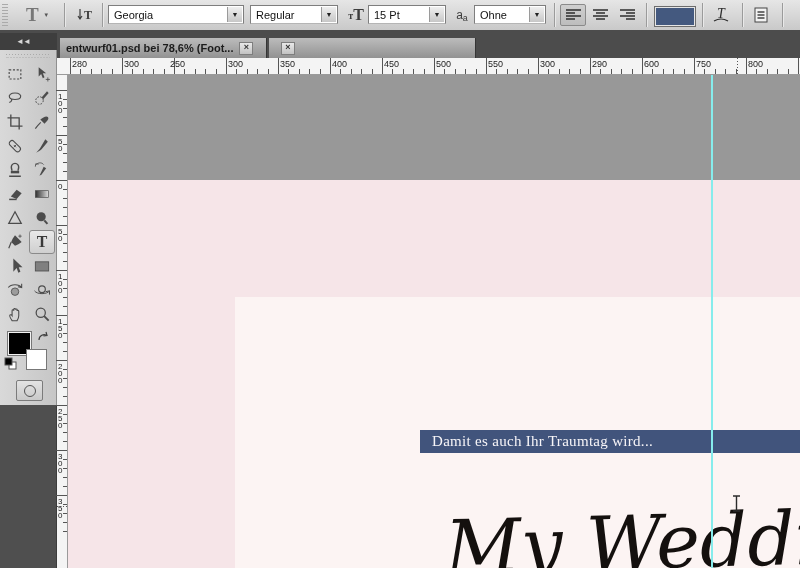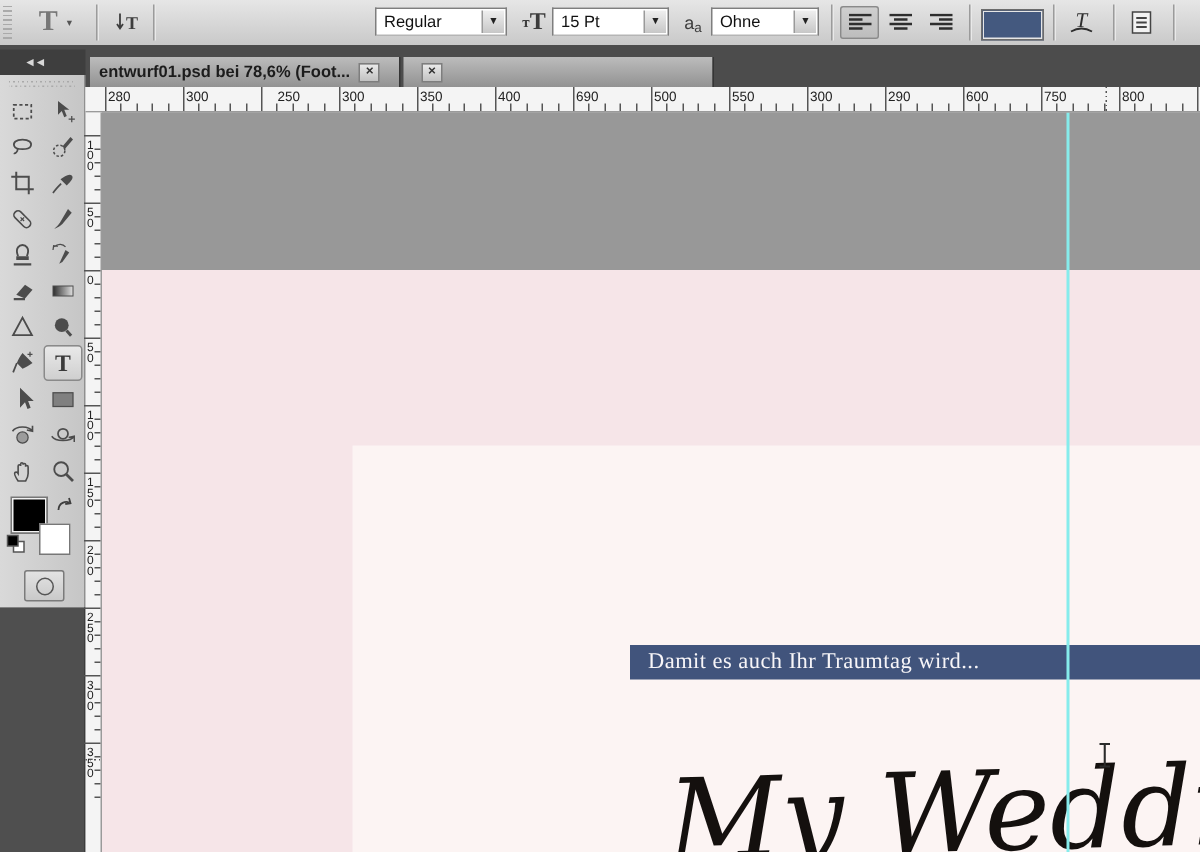--- a/index.html
+++ b/index.html
@@ -92,20 +92,24 @@
     <div class="abs sep" style="left:64px;"></div>
 
     <div class="abs toolbtn" style="left:72px;width:26px;">
       <svg width="18" height="18" viewBox="0 0 18 18">
         <path d="M4 3 V12 M2 10 L4 13 L6 10" stroke="#3d3d3d" fill="none" stroke-width="1.2"></path>
         <text x="8" y="13" font-size="12" font-weight="bold" fill="#3d3d3d" font-family="Liberation Serif,serif">T</text>
       </svg>
     </div>
     <div class="abs sep" style="left:102px;"></div>
 
+    <div class="abs ddl" style="left:108px;width:136px;">
+      <span>Georgia</span>
+      <span class="arrowbtn">▼</span>
+    </div>
     <div class="abs ddl" style="left:250px;width:88px;">
       <span>Regular</span>
       <span class="arrowbtn">▼</span>
     </div>
 
     <div class="abs toolbtn" style="left:344px;width:24px;">
       <span style="font-family:'Liberation Serif',serif;font-size:10px;font-weight:bold;color:#3d3d3d;">т</span>
       <span style="font-family:'Liberation Serif',serif;font-size:16px;font-weight:bold;color:#3d3d3d;">T</span>
     </div>
     <div class="abs ddl" style="left:368px;width:78px;">
@@ -335,21 +339,21 @@
       <div class="htick" style="left: 33.8px; height: 5px;"></div>
       <div class="htick" style="left: 44.2px; height: 5px;"></div>
       <div class="htick" style="left: 54.6px; height: 5px;"></div>
       <div class="htick" style="left: 65px; height: 16px;"></div>
       <div class="hlab" style="left: 67px;">300</div>
       <div class="htick" style="left: 75.4px; height: 5px;"></div>
       <div class="htick" style="left: 85.8px; height: 5px;"></div>
       <div class="htick" style="left: 96.2px; height: 5px;"></div>
       <div class="htick" style="left: 106.6px; height: 5px;"></div>
       <div class="htick" style="left: 117px; height: 16px;"></div>
-      <div class="hlab" style="left: 128px;">250</div>
+      <div class="hlab" style="left: 113px;">250</div>
       <div class="htick" style="left: 127.4px; height: 5px;"></div>
       <div class="htick" style="left: 137.8px; height: 5px;"></div>
       <div class="htick" style="left: 148.2px; height: 5px;"></div>
       <div class="htick" style="left: 158.6px; height: 5px;"></div>
       <div class="htick" style="left: 169px; height: 16px;"></div>
       <div class="hlab" style="left: 171px;">300</div>
       <div class="htick" style="left: 179.4px; height: 5px;"></div>
       <div class="htick" style="left: 189.8px; height: 5px;"></div>
       <div class="htick" style="left: 200.2px; height: 5px;"></div>
       <div class="htick" style="left: 210.6px; height: 5px;"></div>
@@ -359,21 +363,21 @@
       <div class="htick" style="left: 241.8px; height: 5px;"></div>
       <div class="htick" style="left: 252.2px; height: 5px;"></div>
       <div class="htick" style="left: 262.6px; height: 5px;"></div>
       <div class="htick" style="left: 273px; height: 16px;"></div>
       <div class="hlab" style="left: 275px;">400</div>
       <div class="htick" style="left: 283.4px; height: 5px;"></div>
       <div class="htick" style="left: 293.8px; height: 5px;"></div>
       <div class="htick" style="left: 304.2px; height: 5px;"></div>
       <div class="htick" style="left: 314.6px; height: 5px;"></div>
       <div class="htick" style="left: 325px; height: 16px;"></div>
-      <div class="hlab" style="left: 327px;">690</div>
+      <div class="hlab" style="left: 327px;">450</div>
       <div class="htick" style="left: 335.4px; height: 5px;"></div>
       <div class="htick" style="left: 345.8px; height: 5px;"></div>
       <div class="htick" style="left: 356.2px; height: 5px;"></div>
       <div class="htick" style="left: 366.6px; height: 5px;"></div>
       <div class="htick" style="left: 377px; height: 16px;"></div>
       <div class="hlab" style="left: 379px;">500</div>
       <div class="htick" style="left: 387.4px; height: 5px;"></div>
       <div class="htick" style="left: 397.8px; height: 5px;"></div>
       <div class="htick" style="left: 408.2px; height: 5px;"></div>
       <div class="htick" style="left: 418.6px; height: 5px;"></div>

